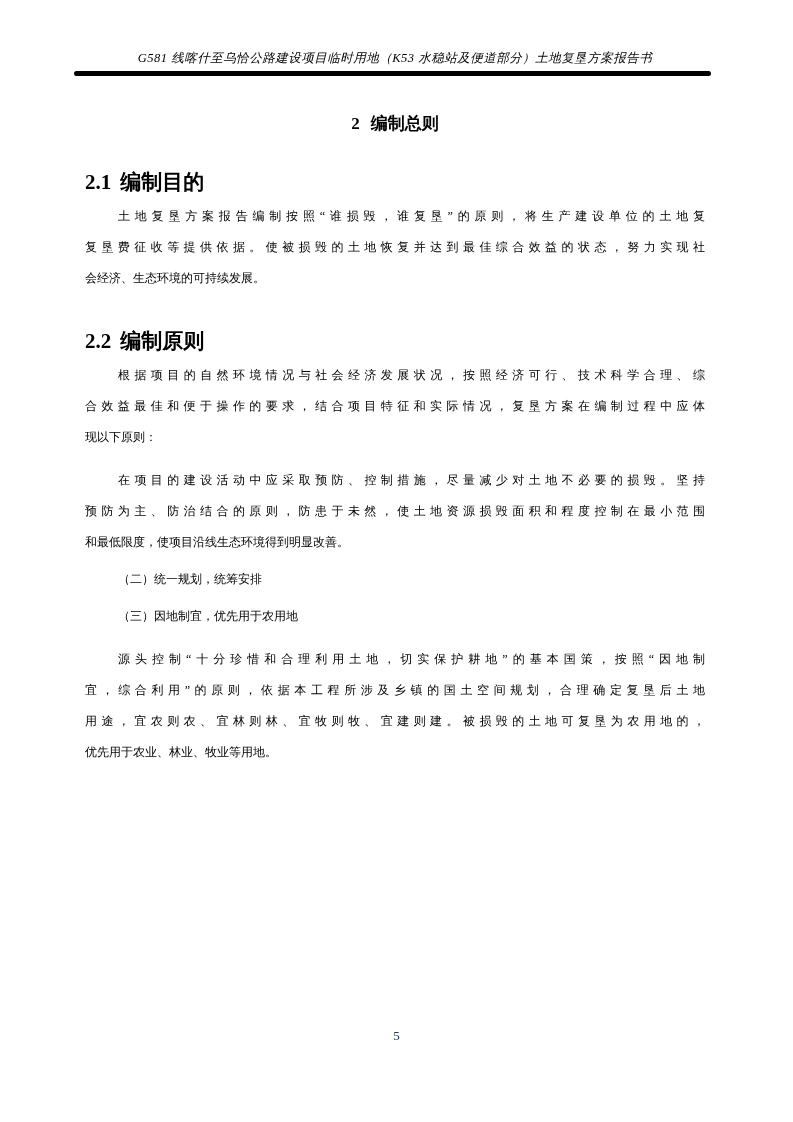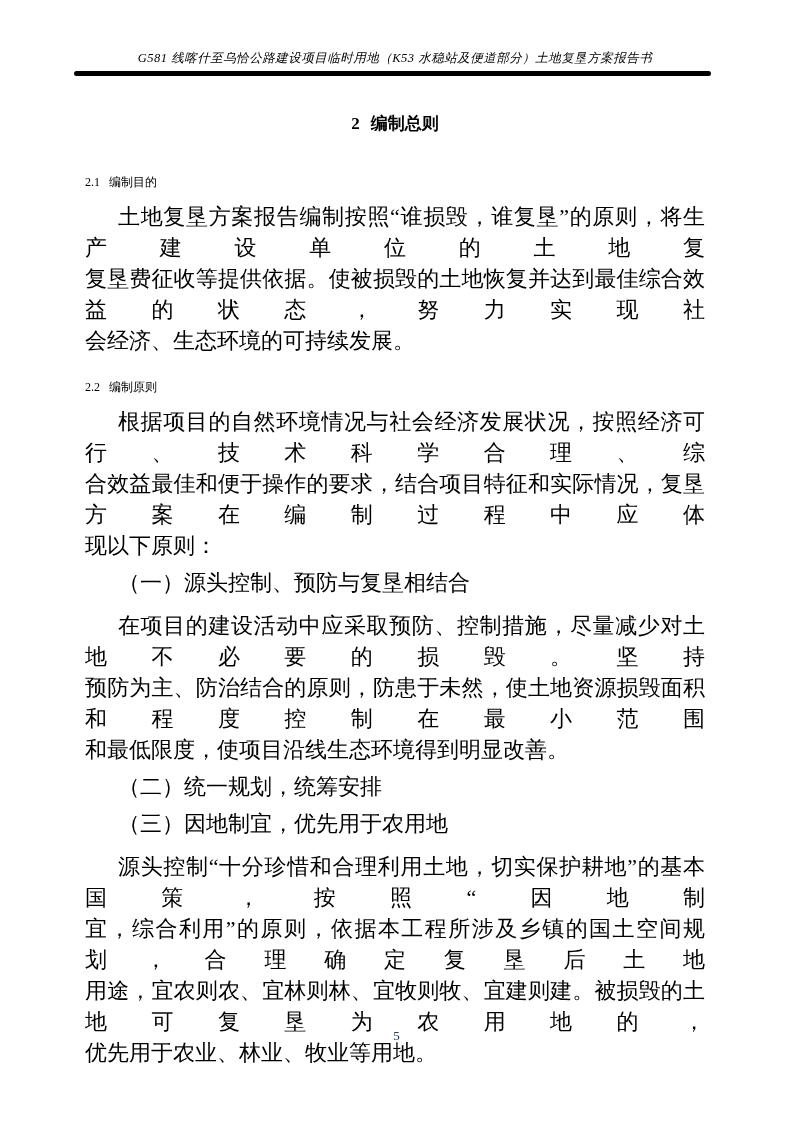--- a/index.html
+++ b/index.html
@@ -40,35 +40,35 @@
     font-size: 17px;
     line-height: 30px;
   }
   .doc-title .hnum {
     font-family: "Liberation Serif", "DejaVu Serif", serif;
     margin-right: 11px;
   }
   
   .h2 {
     font-family: "Liberation Sans", "DejaVu Sans", sans-serif;
-    font-weight: normal;
-    font-size: 12px;
+    font-weight: bold;
+    font-size: 21px;
     line-height: 26px;
   }
   .h2 .hnum, .h3 .hnum {
     font-family: "Liberation Serif", "DejaVu Serif", serif;
     margin-right: 9px;
   }
   .h2-21 { margin-top: 30px; }
-  .h2-22 { margin-top: 18px; }
+  .h2-22 { margin-top: 34px; }
   
   .para { margin-top: 6px; }
   .para.flush { margin-top: 12px; }
   .line {
-    font-size: 22px;
+    font-size: 12px;
     line-height: 31px;
     text-align: justify;
     text-align-last: justify;
     white-space: normal;
   }
   .line.first { text-indent: 33px; }
   .line.last  { text-align-last: left; }
   
   .footer {
     position: absolute;
@@ -108,23 +108,20 @@
   <div class="h2 h2-22">
     <span class="hnum">2.2</span><span>编制原则</span>
   </div>
 
   <div class="para">
       <div class="line first">根据项目的自然环境情况与社会经济发展状况，按照经济可行、技术科学合理、综</div>
       <div class="line">合效益最佳和便于操作的要求，结合项目特征和实际情况，复垦方案在编制过程中应体</div>
       <div class="line last">现以下原则：</div>
     </div>
 
-  <div class="para">
-    <div class="line first last">（一）源头控制、预防与复垦相结合</div>
-  </div>
   <div class="para flush">
       <div class="line first">在项目的建设活动中应采取预防、控制措施，尽量减少对土地不必要的损毁。坚持</div>
       <div class="line">预防为主、防治结合的原则，防患于未然，使土地资源损毁面积和程度控制在最小范围</div>
       <div class="line last">和最低限度，使项目沿线生态环境得到明显改善。</div>
     </div>
 
   <div class="para">
     <div class="line first last">（二）统一规划，统筹安排</div>
   </div>
 

